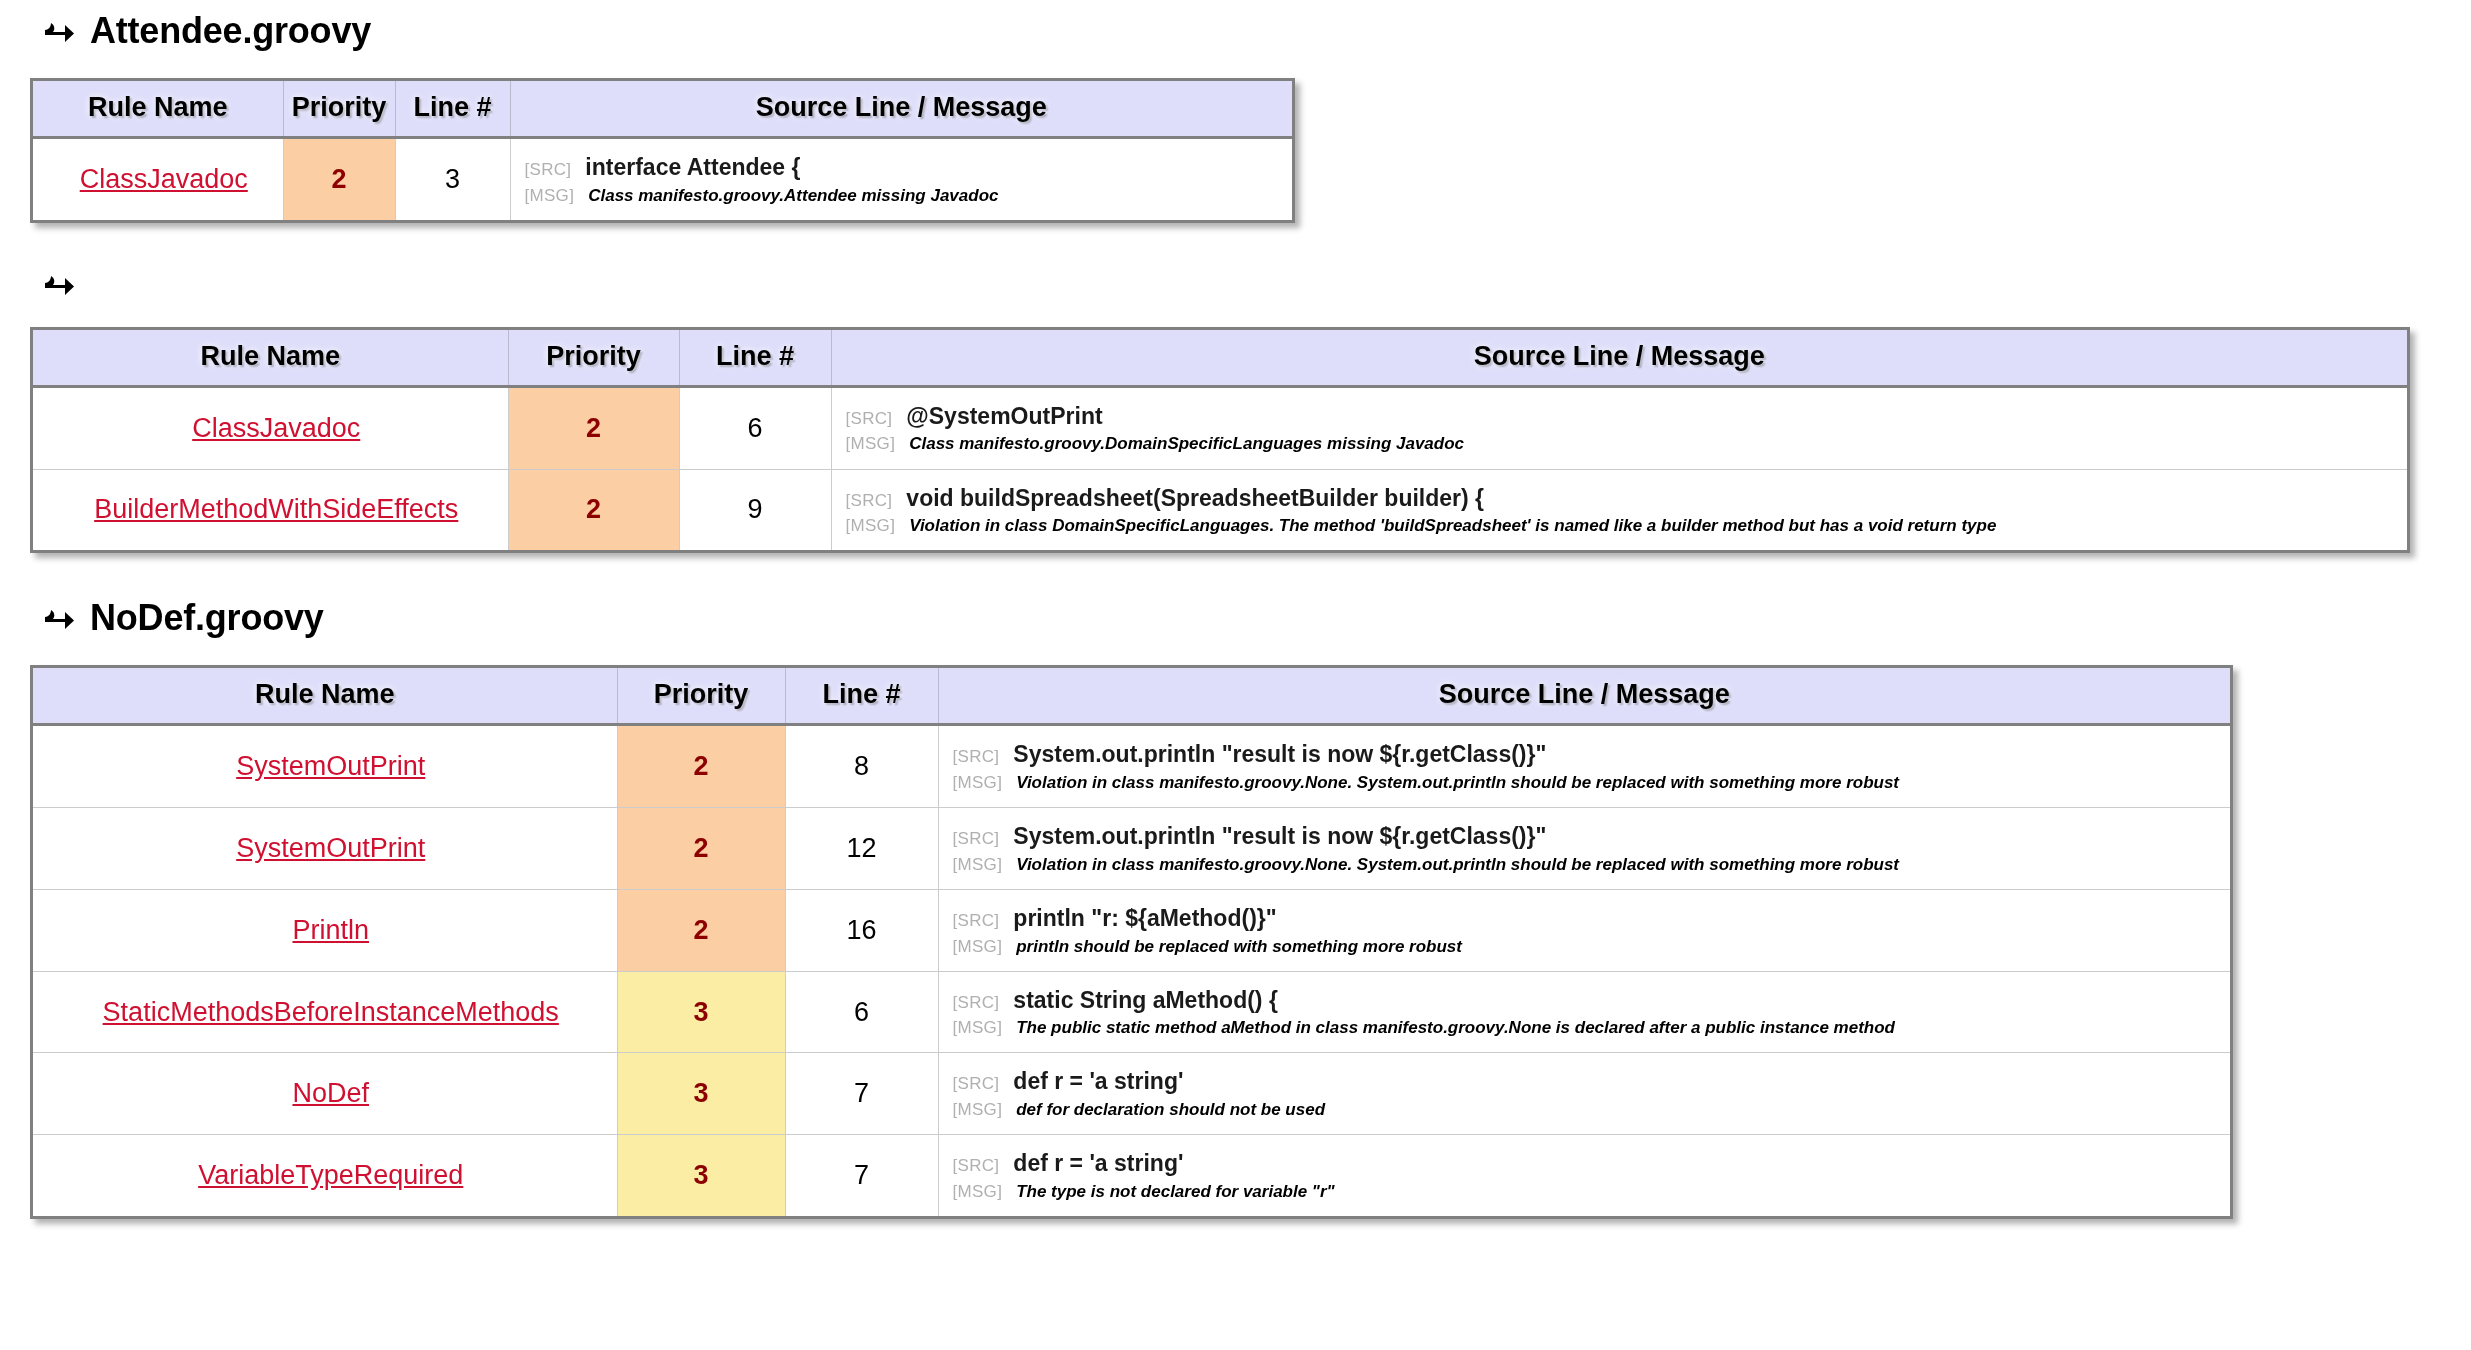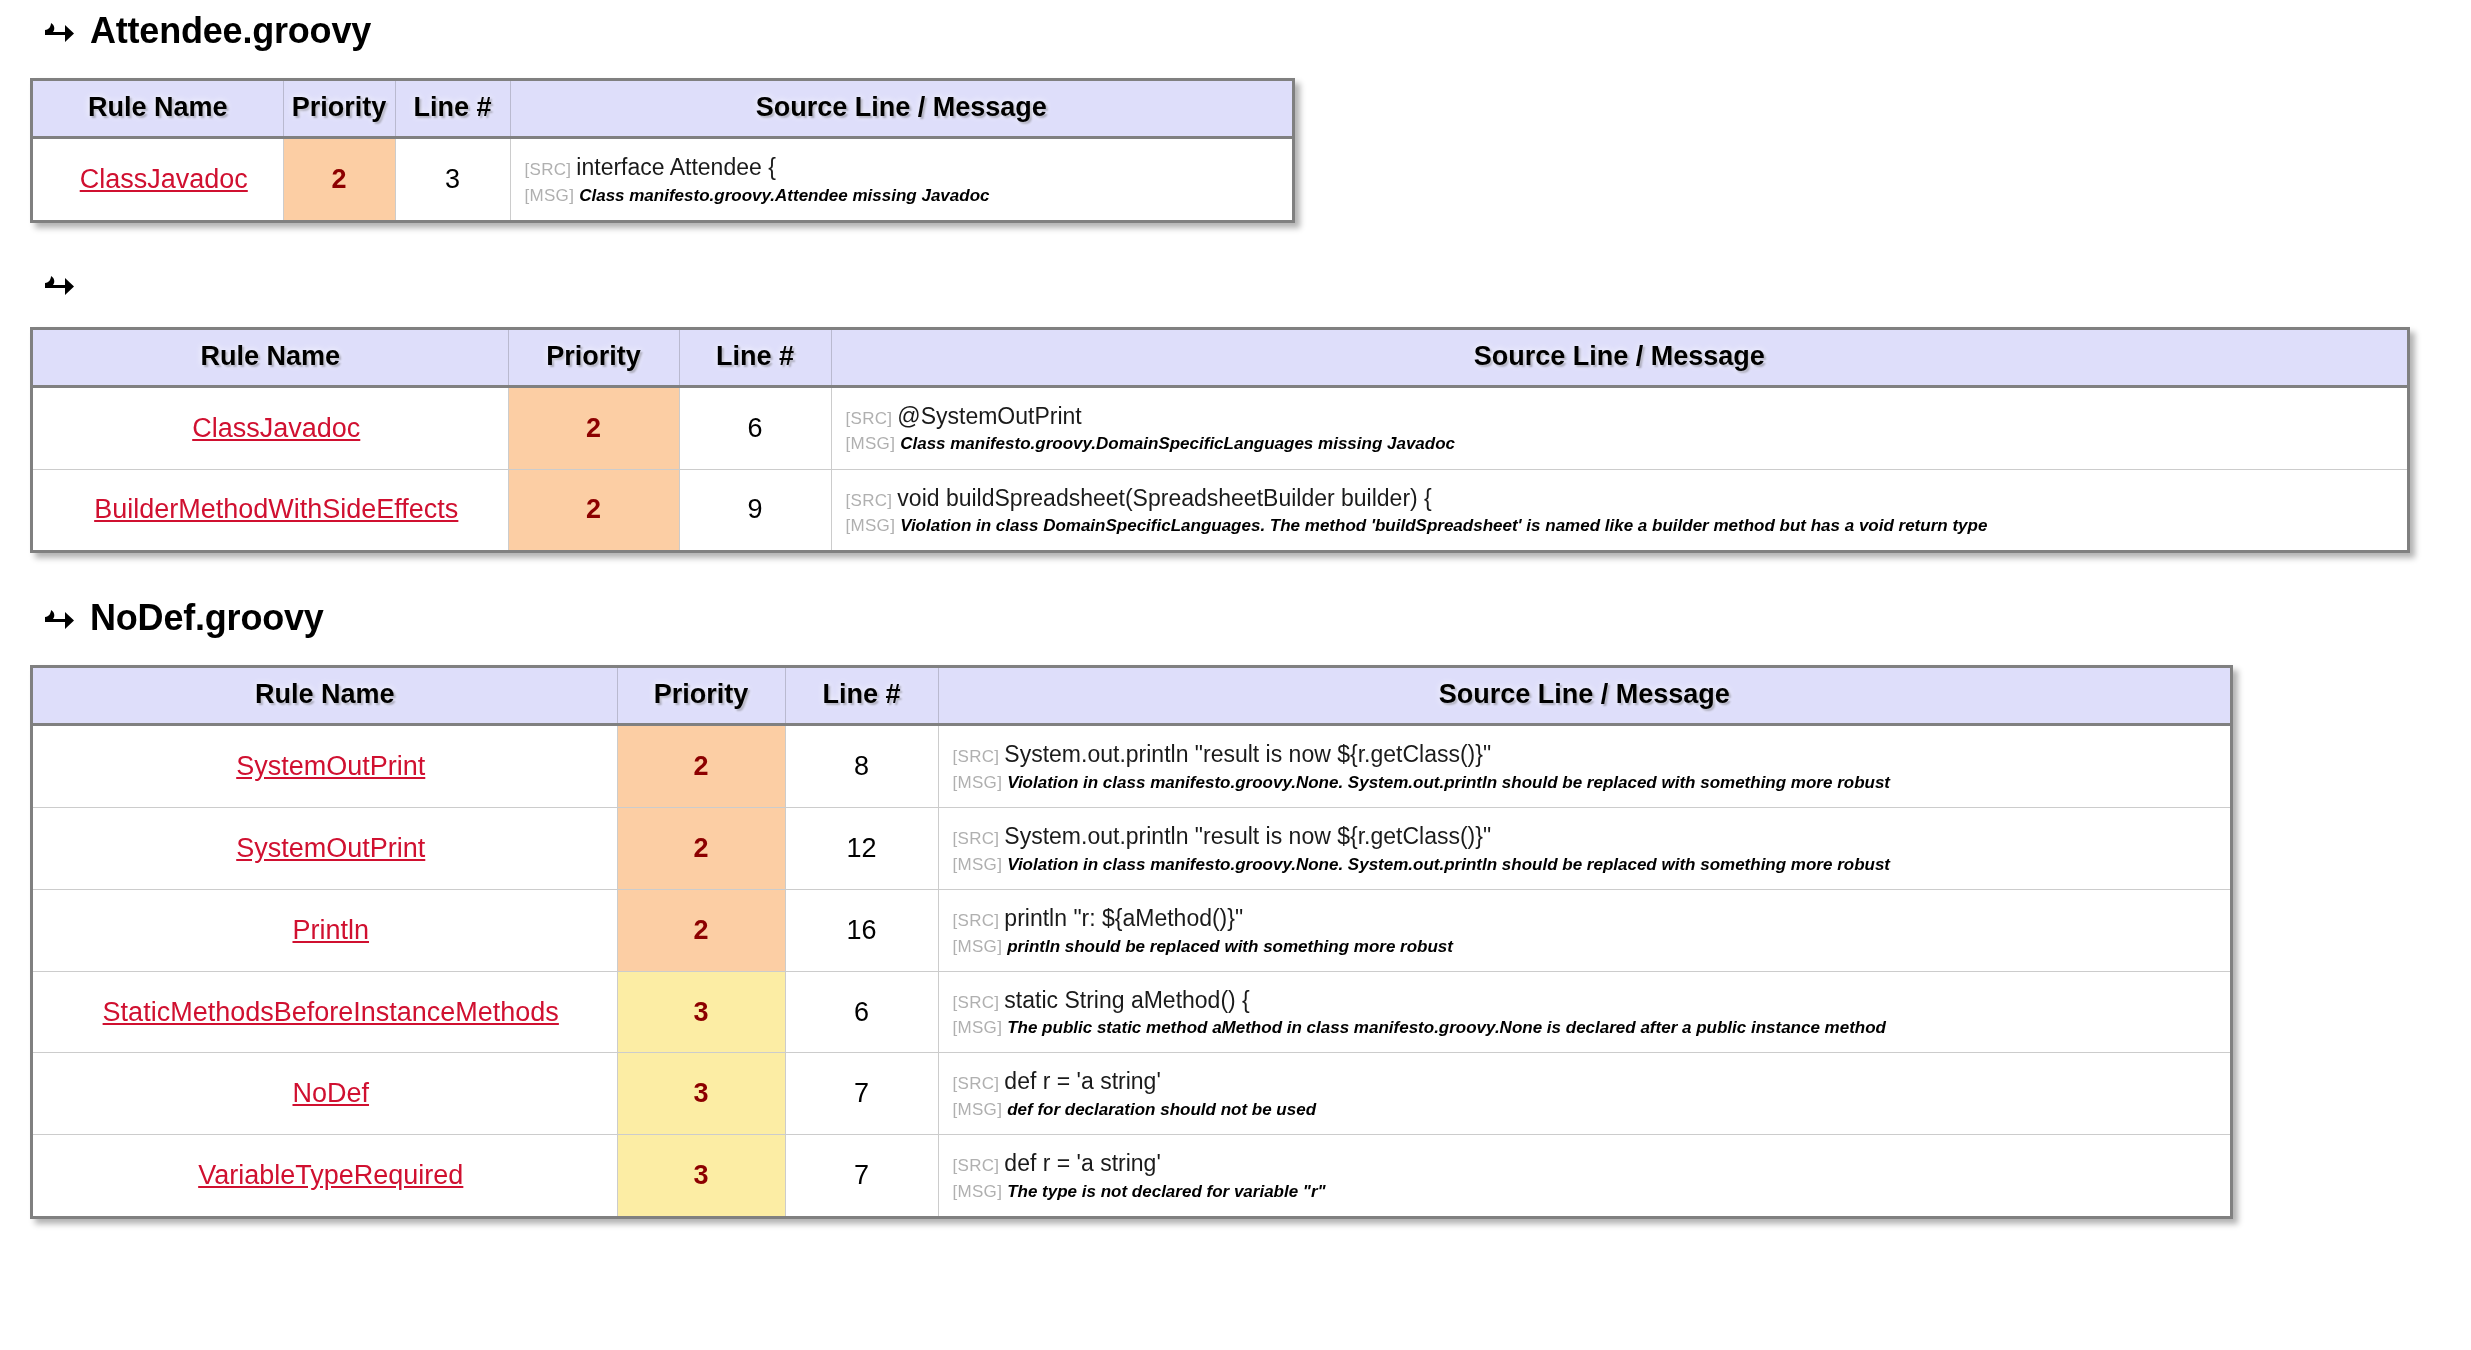--- a/index.html
+++ b/index.html
@@ -101,27 +101,27 @@
   .c-msg {
     padding: 12px 10px 12px 14px;
     text-align: left;
   }
   .msgline { display: block; white-space: nowrap; line-height: 1.42; }
   .tag {
     color: #b0b0b0;
     font-size: 17px;
     font-weight: normal;
     letter-spacing: 0.3px;
-    padding-right: 5px;
+    padding-right: 14px;
     vertical-align: baseline;
   }
   .src-text {
     color: #1a1a1a;
     font-size: 23px;
-    font-weight: normal;
+    font-weight: bold;
   }
   .msg-text {
     color: #000000;
     font-size: 17px;
     font-weight: bold;
     font-style: italic;
   }
 
   
   .sp-head-to-table { height: 26px; }

